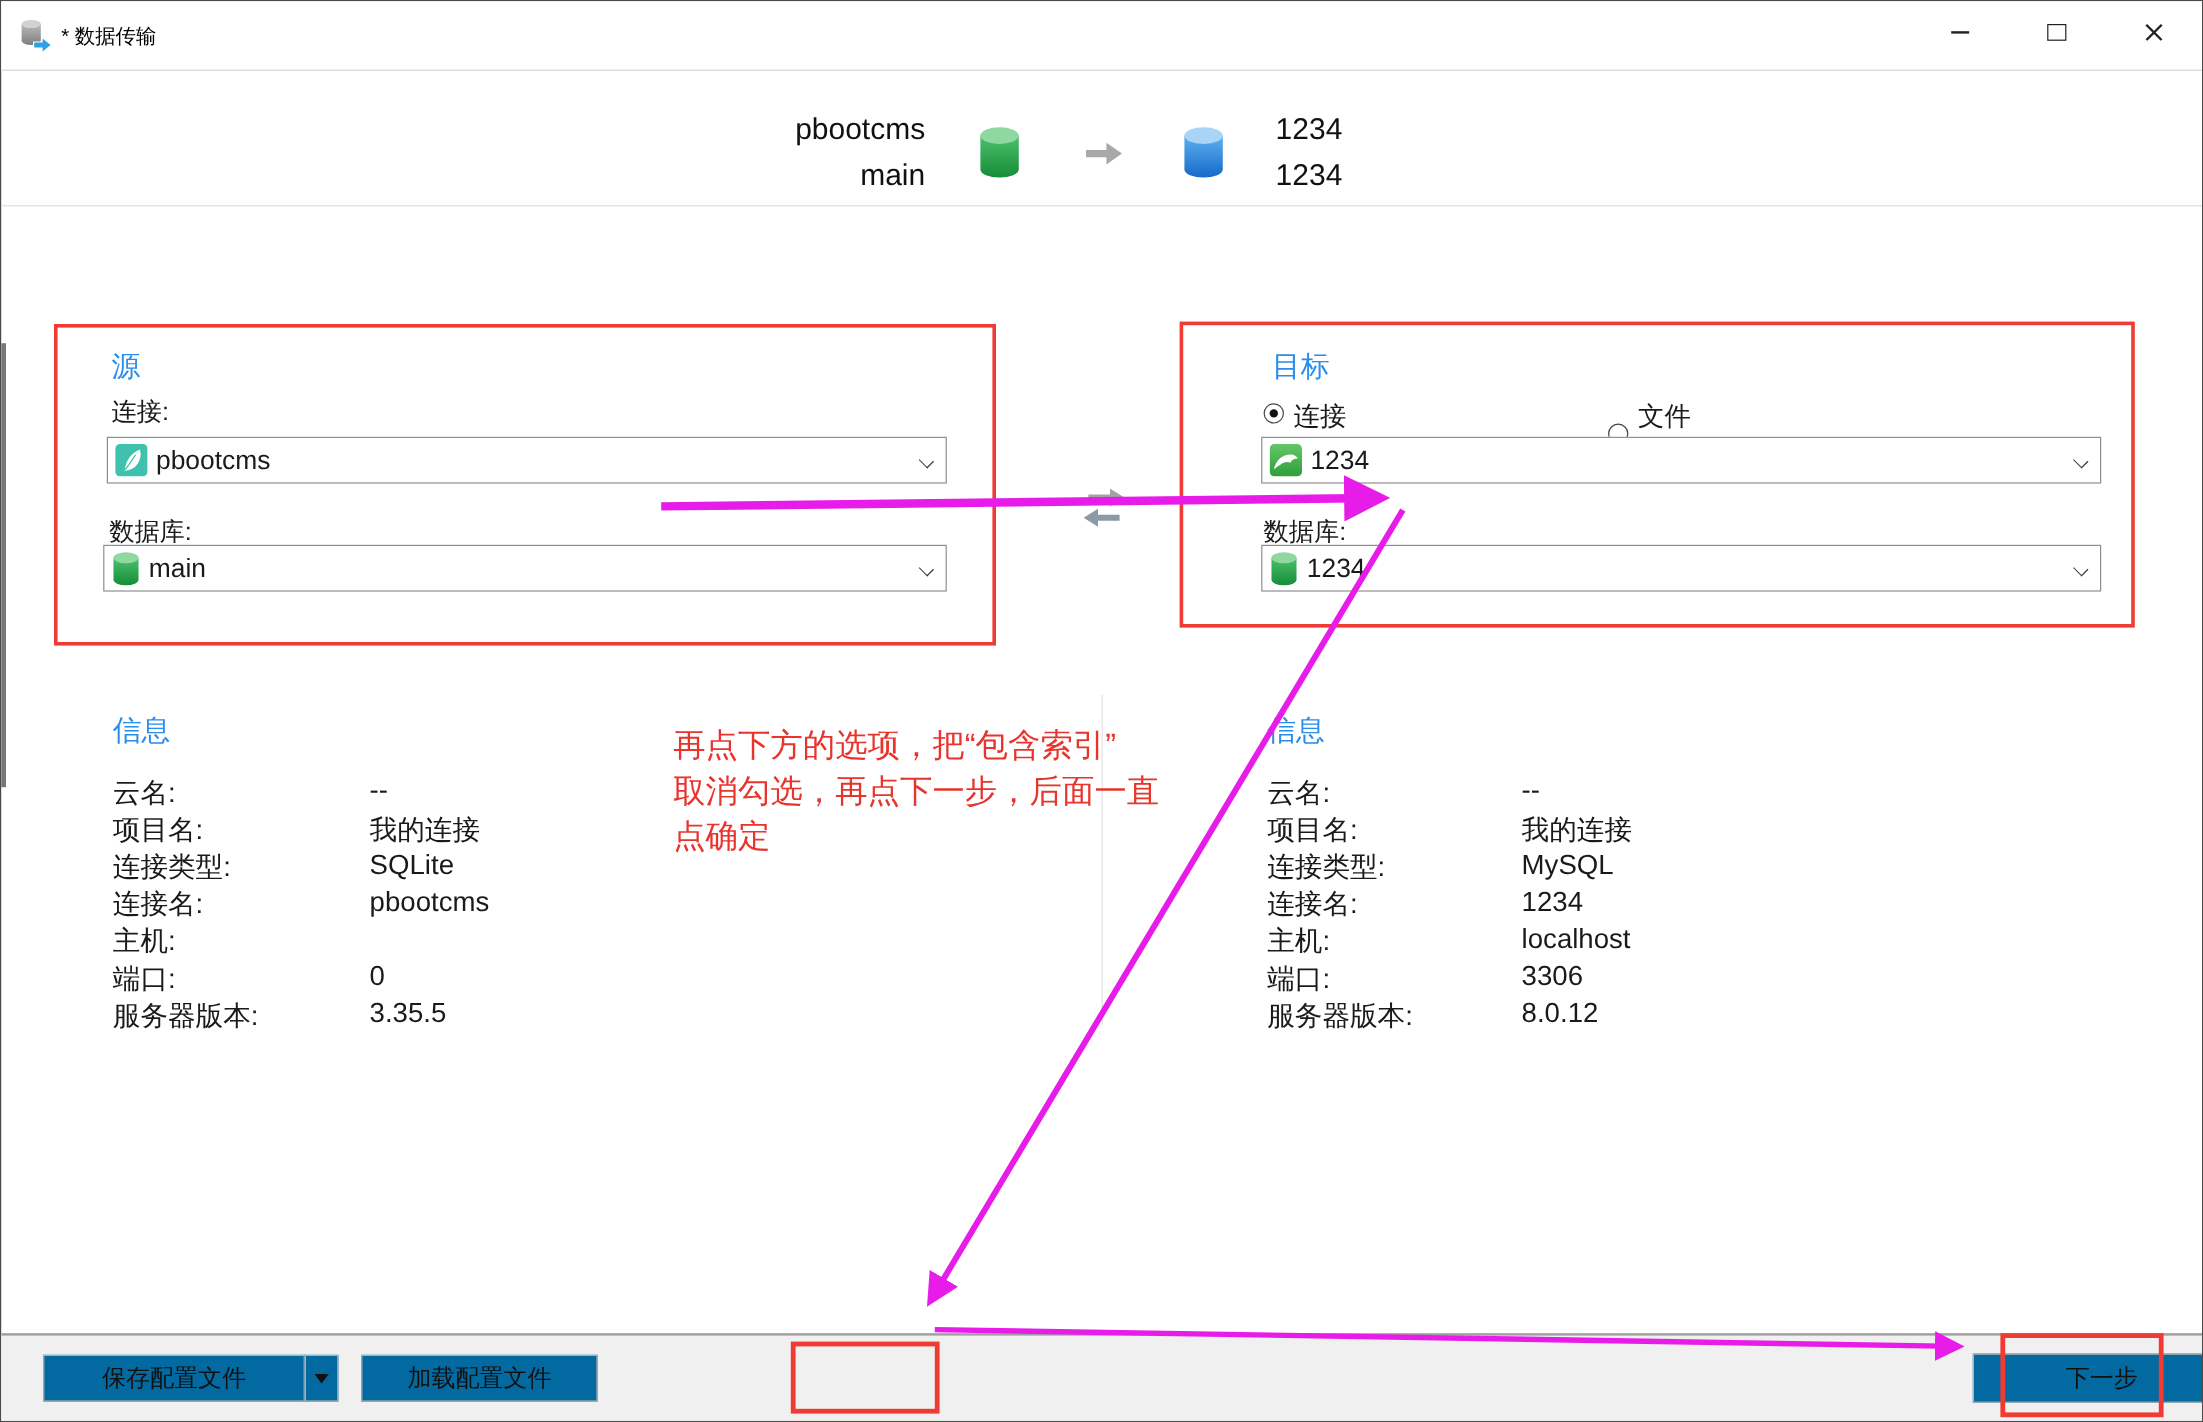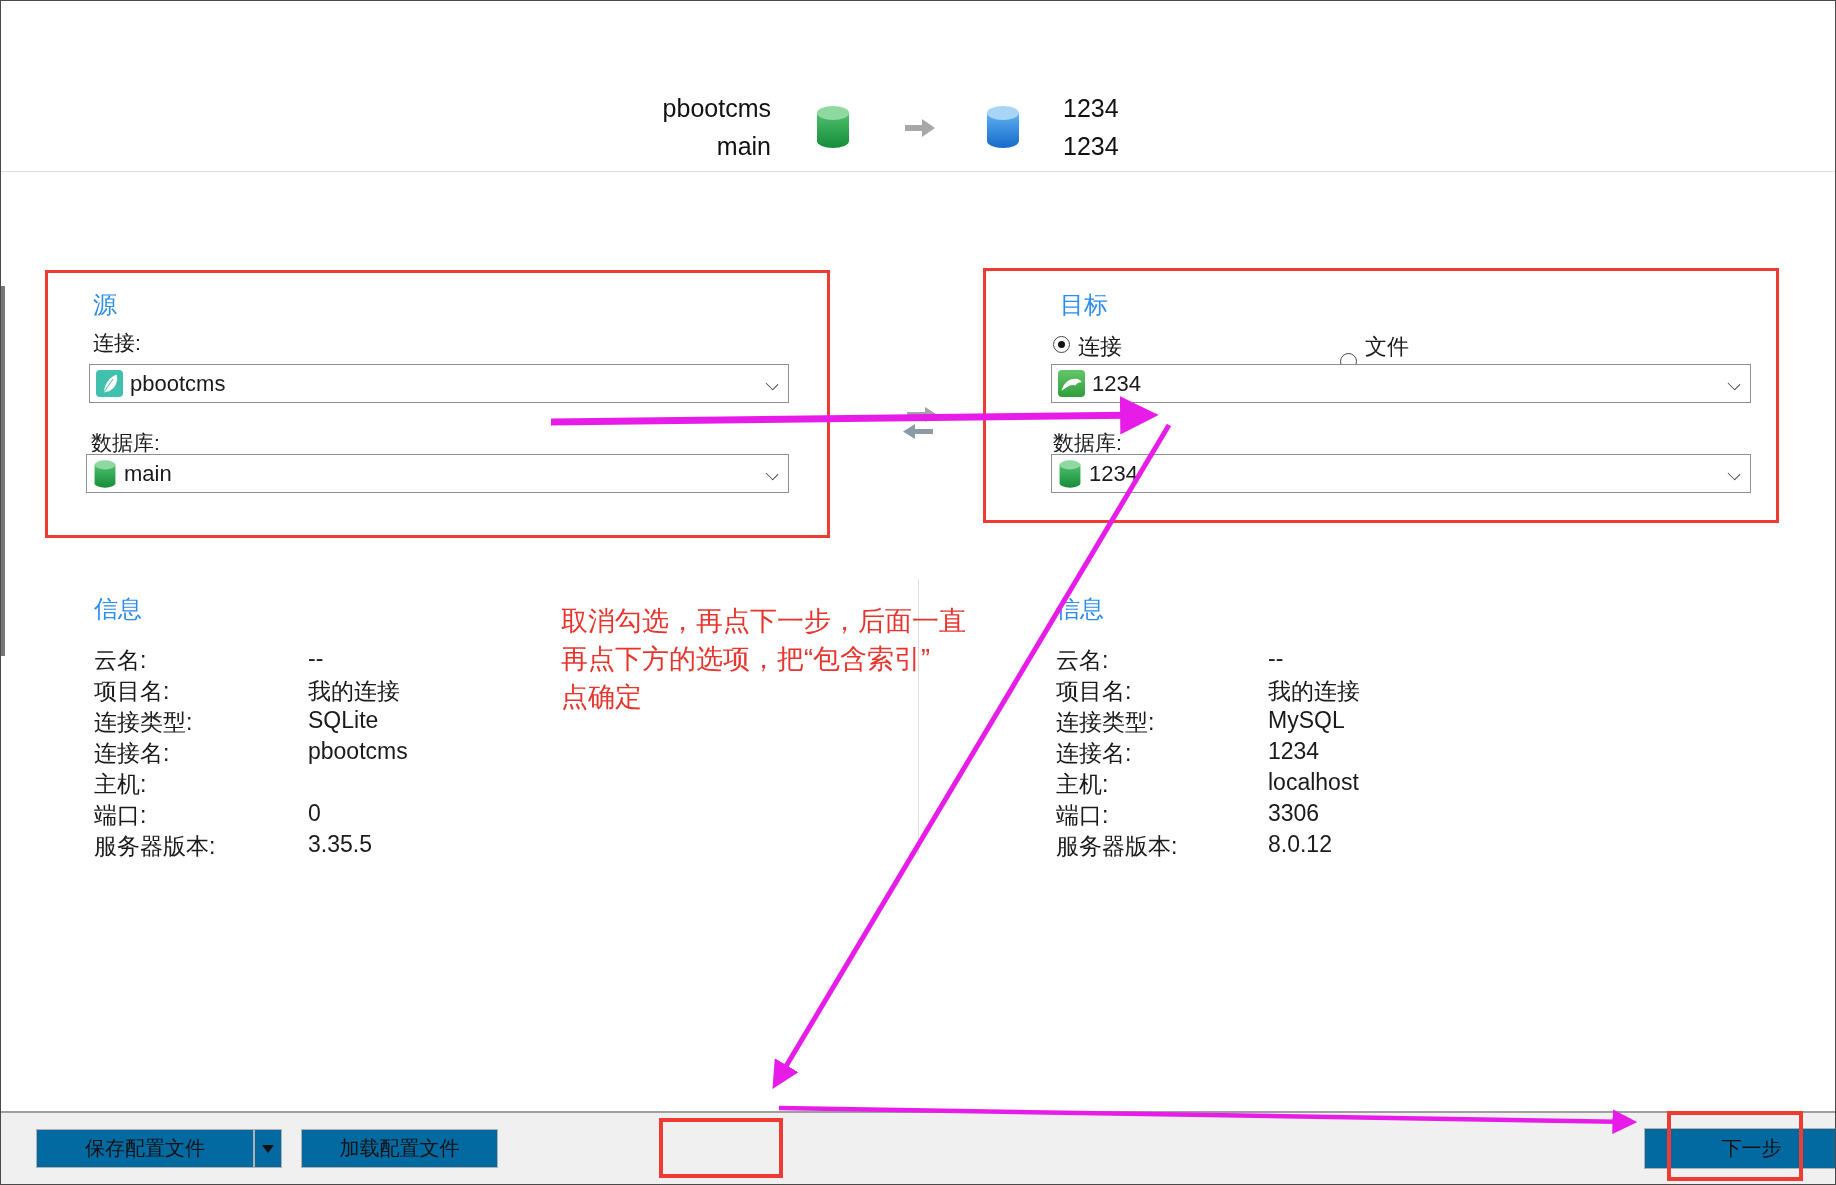--- a/index.html
+++ b/index.html
@@ -48,20 +48,43 @@
   .btn.focus{border:2px solid #0078d7;}
   .tri-down{width:0;height:0;border-left:6px solid transparent;border-right:6px solid transparent;border-top:8px solid #111;}
   .overlay{left:0;top:0;width:1836px;height:1185px;z-index:70;pointer-events:none;}
   .edge-strip{left:0;top:285px;width:4px;height:370px;background:#5f5f5f;opacity:.85;}
 </style>
 </head>
 <body>
 
 <div id="app">
 
+  <div class="abs titlebar">
+    <svg class="abs" style="left:13px;top:13px" width="30" height="30" viewBox="0 0 30 30">
+      <defs>
+        <linearGradient id="grayCyl" x1="0" y1="0" x2="0" y2="1">
+          <stop offset="0" stop-color="#b9b9b9"></stop>
+            <stop offset="1" stop-color="#7f7f7f"></stop>
+        </linearGradient>
+      </defs>
+      <path d="M4 6 v14 a8 3.4 0 0 0 16 0 V6" fill="url(#grayCyl)"></path>
+      <ellipse cx="12" cy="6" rx="8" ry="3.4" fill="#d2d2d2"></ellipse>
+      <path d="M14 21 h7 v-4 l8 6.5 -8 6.5 v-4 h-7 z" fill="#2f9fe8" stroke="#ffffff" stroke-width="1"></path>
+    </svg>
+    <div class="abs title-text">* 数据传输</div>
+    <div class="abs winbtn" style="left:1609px">
+      <div class="glyph-min"></div>
+    </div>
+    <div class="abs winbtn" style="left:1690px">
+      <div class="glyph-max"></div>
+    </div>
+    <div class="abs winbtn" style="left:1771px">
+      <div class="glyph-close"></div>
+    </div>
+  </div>
 
   <div class="abs hdr-names" style="left:570px;top:88px;width:200px;text-align:right">
     <div>pbootcms</div>
     <div>main</div>
   </div>
 
   <svg class="abs" style="left:814px;top:103px" width="36" height="46" viewBox="0 0 36 46">
     <defs>
       <linearGradient id="gCyl" x1="0" y1="0" x2="0" y2="1">
         <stop offset="0" stop-color="#4cc06d"></stop>
@@ -217,22 +240,22 @@
       <span class="info-label">端口:</span>
       <span>3306</span>
       </div>
     <div class="info-row">
       <span class="info-label">服务器版本:</span>
       <span>8.0.12</span>
       </div>
   </div>
 
   <div class="abs" style="left:560px;top:601px">
+    <div class="note-line">再点下方的选项，把“包含索引”</div>
     <div class="note-line">取消勾选，再点下一步，后面一直</div>
-    <div class="note-line">再点下方的选项，把“包含索引”</div>
     <div class="note-line">点确定</div>
   </div>
 
   <div class="abs footer"></div>
 
   <div class="abs btn" style="left:35px;top:1128px;width:218px;height:39px">
     <span>保存配置文件</span>
   </div>
   <div class="abs btn" style="left:253px;top:1128px;width:28px;height:39px">
     <div class="tri-down"></div>

